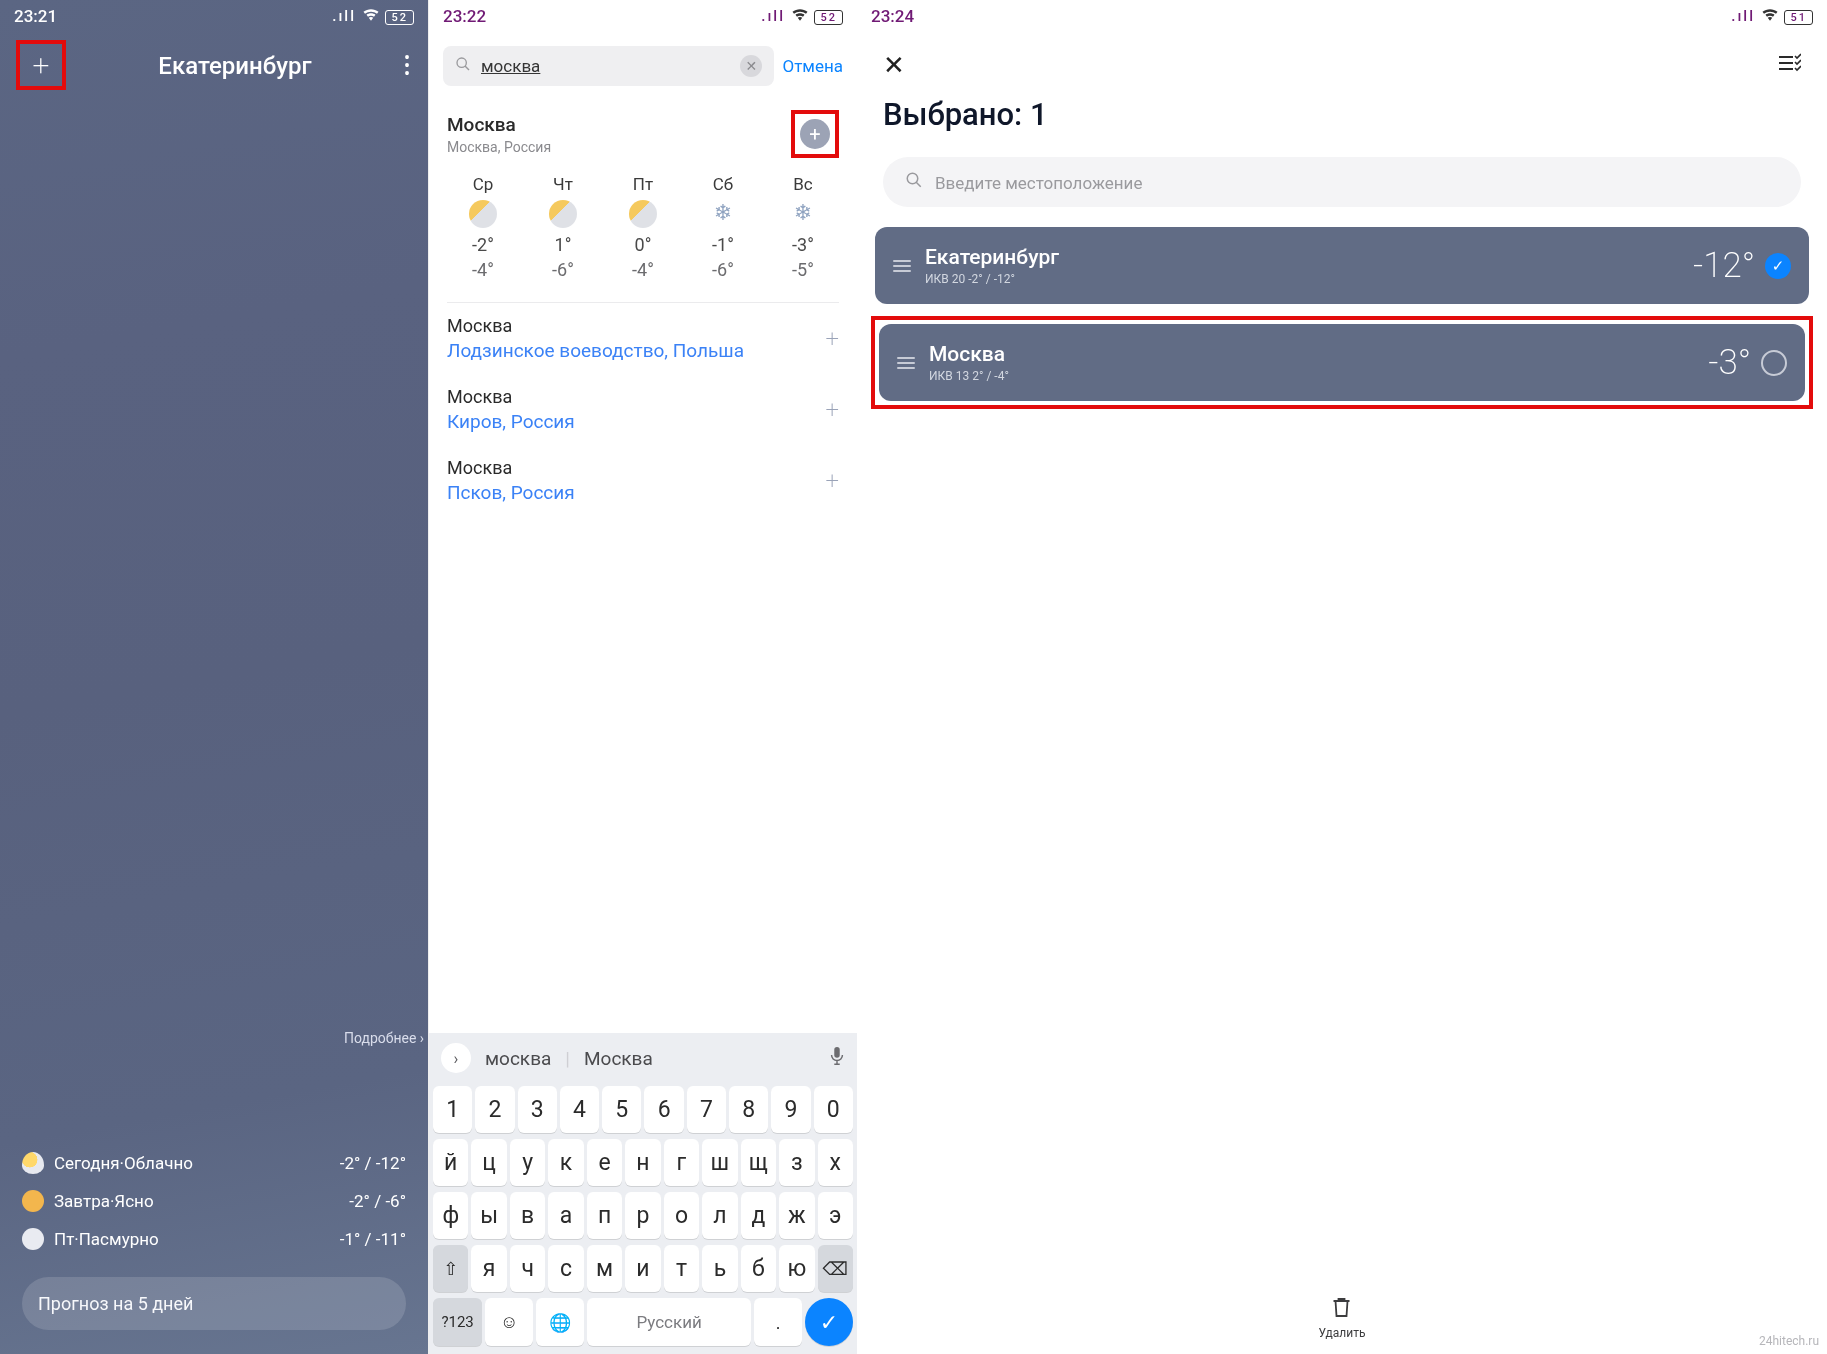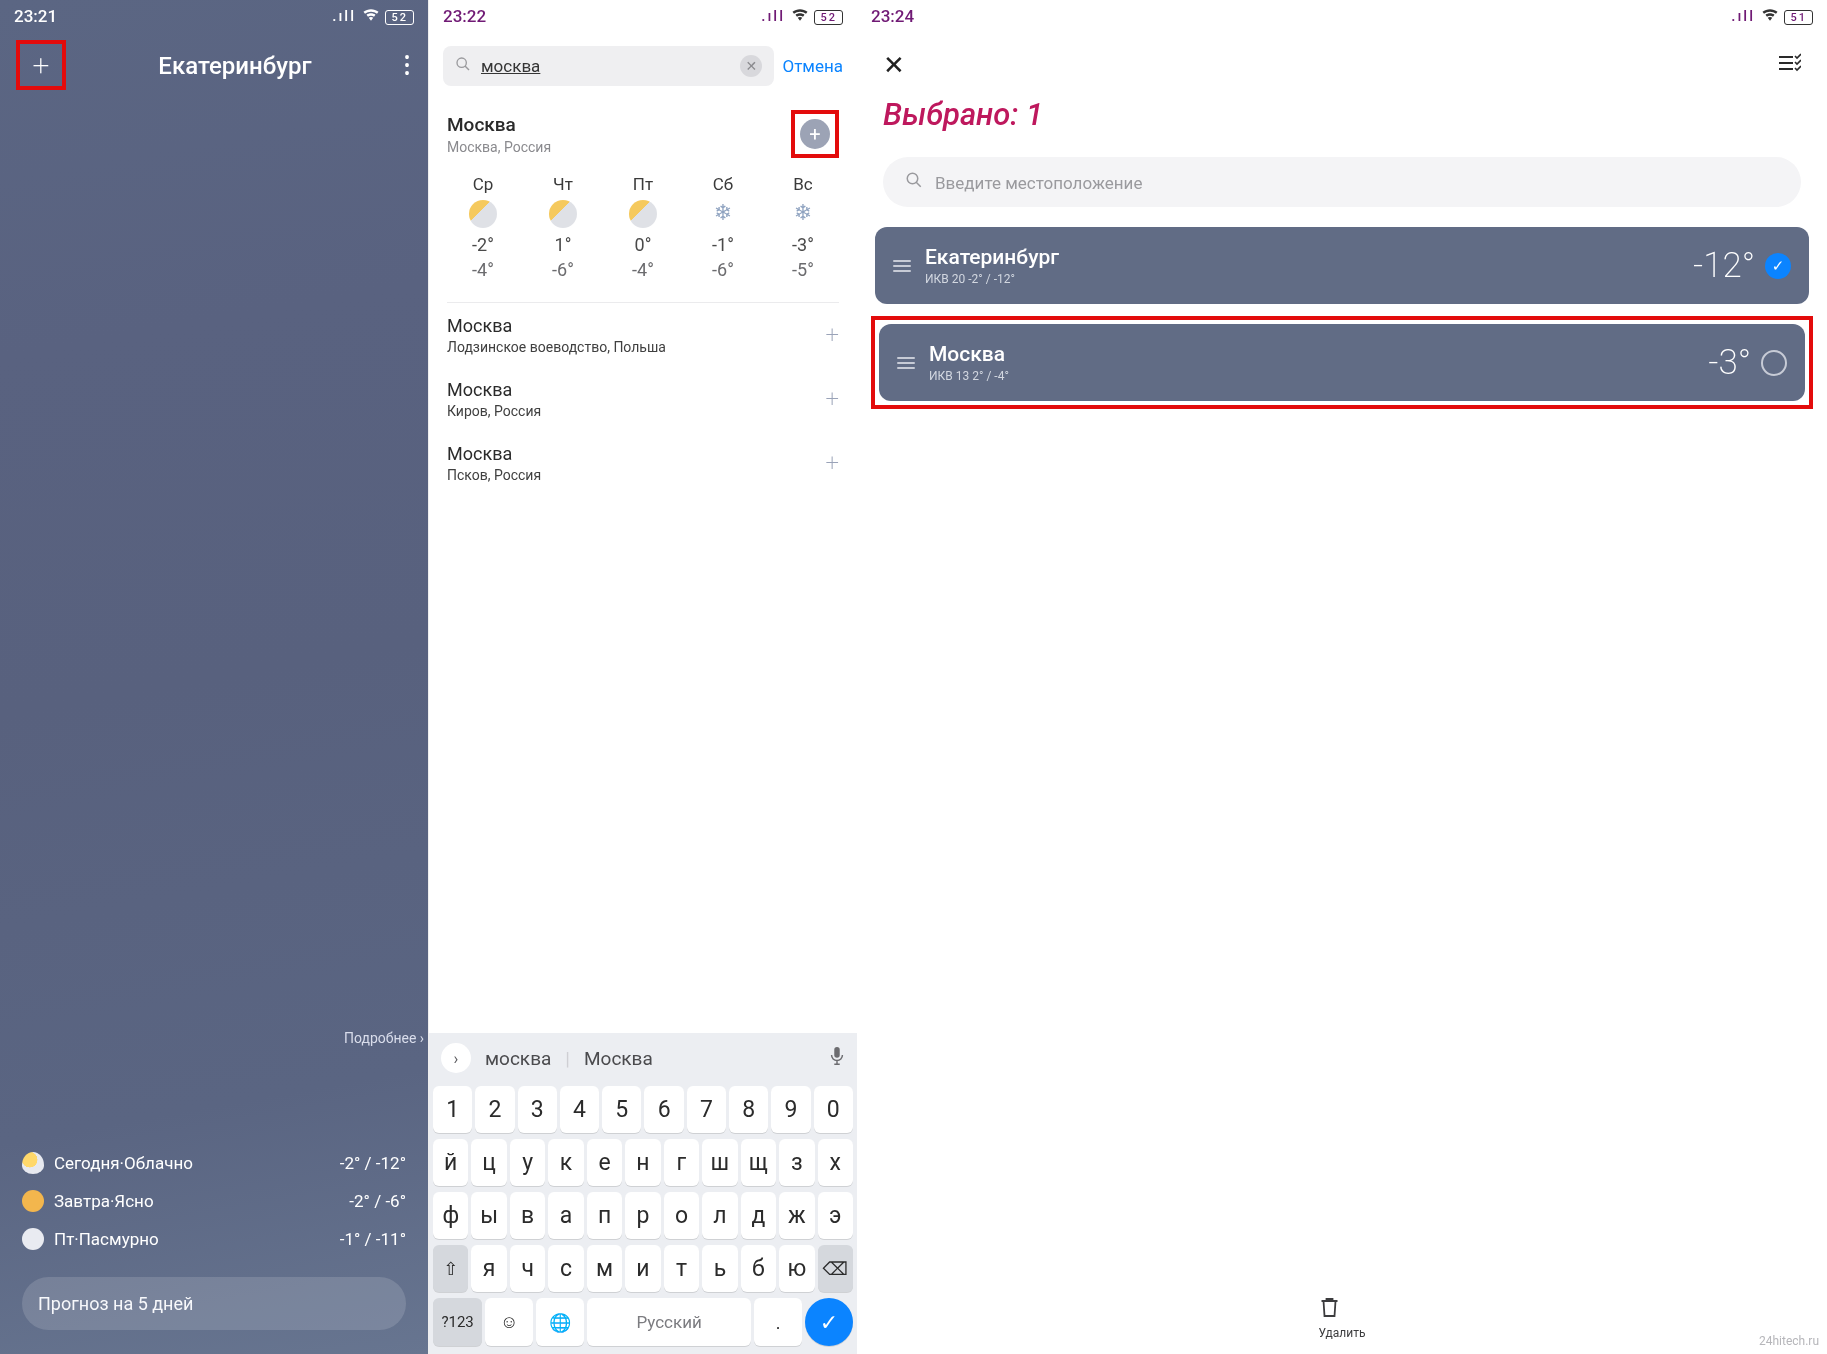--- a/index.html
+++ b/index.html
@@ -50,52 +50,52 @@
   .fcol { width: 20%; }
   .fcol .d { font-size: 17px; color: #3a3a3a; margin-bottom: 6px; }
   .fcol .wi { width: 28px; height: 28px; margin: 4px auto 6px; border-radius: 50%; }
   .wi-pc { background: linear-gradient(135deg,#f5c95d 40%,#dfe1e6 41%); }
   .wi-snow { background: none; color: #8fa3c0; font-size: 22px; }
   .fcol .hi, .fcol .lo { font-size: 18px; color: #4a4a4a; margin: 4px 0; }
   .fcol .lo { color: #6b6b6e; }
   .divider { border-top: 1px solid #ebebed; margin: 8px 18px 0; }
   .alt-row { display: flex; justify-content: space-between; align-items: center; padding: 12px 18px; }
   .alt-row .t  { font-size: 18px; color: #2b2b2b; }
-  .alt-row .sub { font-size: 14px; color: #404040; margin-top:3px;text-align:center; }
+  .alt-row .sub { font-size: 19px; color: #3b82f6; margin-top:3px;text-align:center; }
   .alt-row .add-sm { color: #9aa3b8; font-size: 24px; font-weight: 200; }
   
   .kbd { position: absolute; bottom: 0; left: 0; right: 0; background: #eceef2; }
   .suggest { display: flex; align-items: center; padding: 10px 12px; gap: 14px; font-size: 19px; color: #4b4b4e; }
   .suggest .arrow { width: 30px; height: 30px; border-radius: 50%; background: #fff; display:flex; align-items:center; justify-content:center; font-size:16px; color:#5c5c60;}
   .suggest .sep { color: #cfcfd4; }
   .suggest .mic { margin-left: auto; color: #6c6c70; font-size: 18px; }
   .krow { display: flex; gap: 3px; padding: 3px 4px; }
   .key { flex: 1; height: 47px; background: #fff; border-radius: 6px; display: flex; align-items: center; justify-content: center; font-size: 23px; color: #2b2b2b; box-shadow: 0 1px 0 rgba(0,0,0,0.12);}
   .key.fn { background: #d5d8dd; font-size: 18px; }
   .krow.bottom .key { height: 48px; }
   .key.space { flex: 4; font-size: 17px; color: #7c7c80; }
   .key.enter { background: #0b84ff; color: #fff; border-radius: 50%; width: 48px; flex: none; font-size: 22px; }
   .key.fn2 { flex: none; width: 48px; background:#fff; font-size:18px; }
   
   .s3-header { display: flex; justify-content: space-between; align-items: center; padding: 18px 26px 8px; }
   .close-x { font-size: 26px; font-weight: 400; }
   .listchk { font-size: 20px; }
-  .sel-title { font-size: 31px; font-weight: 500; padding: 8px 26px 16px; color: #be185d; font-style: italic; }
+  .sel-title { font-size: 31px; font-weight: 500; padding: 8px 26px 16px; color: #0f172a; }
   .search3 { margin: 8px 26px 20px; background: #f4f4f6; border-radius: 28px; padding: 14px 22px; display: flex; align-items: flex-end; gap: 12px; color: #9a9a9e; font-size: 17px; }
   .card { margin: 0 18px 12px; border-radius: 12px; background: #616c85; color: #fff; display: flex; align-items: center; padding: 18px 18px; position: relative; }
   .grip { display: flex; flex-direction: column; gap: 3px; margin-right: 14px; }
   .grip span { width: 18px; height: 2px; background: #c7cbd6; border-radius: 2px; display: block; }
   .card .ctitle { font-size: 21px; font-weight: 500; }
   .card .csub  { font-size: 12px; color: #d2d7e0; margin-top: 3px; }
   .card .ctemp { font-size: 35px; font-weight: 200; margin-left: auto; margin-right: 10px; }
   .chk { width: 26px; height: 26px; border-radius: 50%; }
   .chk.on { background: #0b84ff; display:flex; align-items:center; justify-content:center; color:#fff; font-size:15px;}
   .chk.off { border: 2px solid #c7cbd6; }
   .card2wrap { padding: 4px; margin: 4px 14px; }
-  .delete-bar { position: absolute; bottom: 14px; left: 50%; transform: translateX(-50%); color: #3c3c3e; }
+  .delete-bar { position: absolute; bottom: 14px; left: 50%; transform: translateX(-50%); text-align: center; color: #3c3c3e; }
   .delete-bar .trash { font-size: 22px; }
   .delete-bar .lbl { font-size: 12px; margin-top: 2px; }
   .watermark { position: absolute; right: 8px; bottom: 6px; font-size: 12px; color: #b6b6ba; }
 </style>
 </head>
 <body>
 
 <div class="screen s1">
   <div class="statusbar">
     <span>23:21</span>

